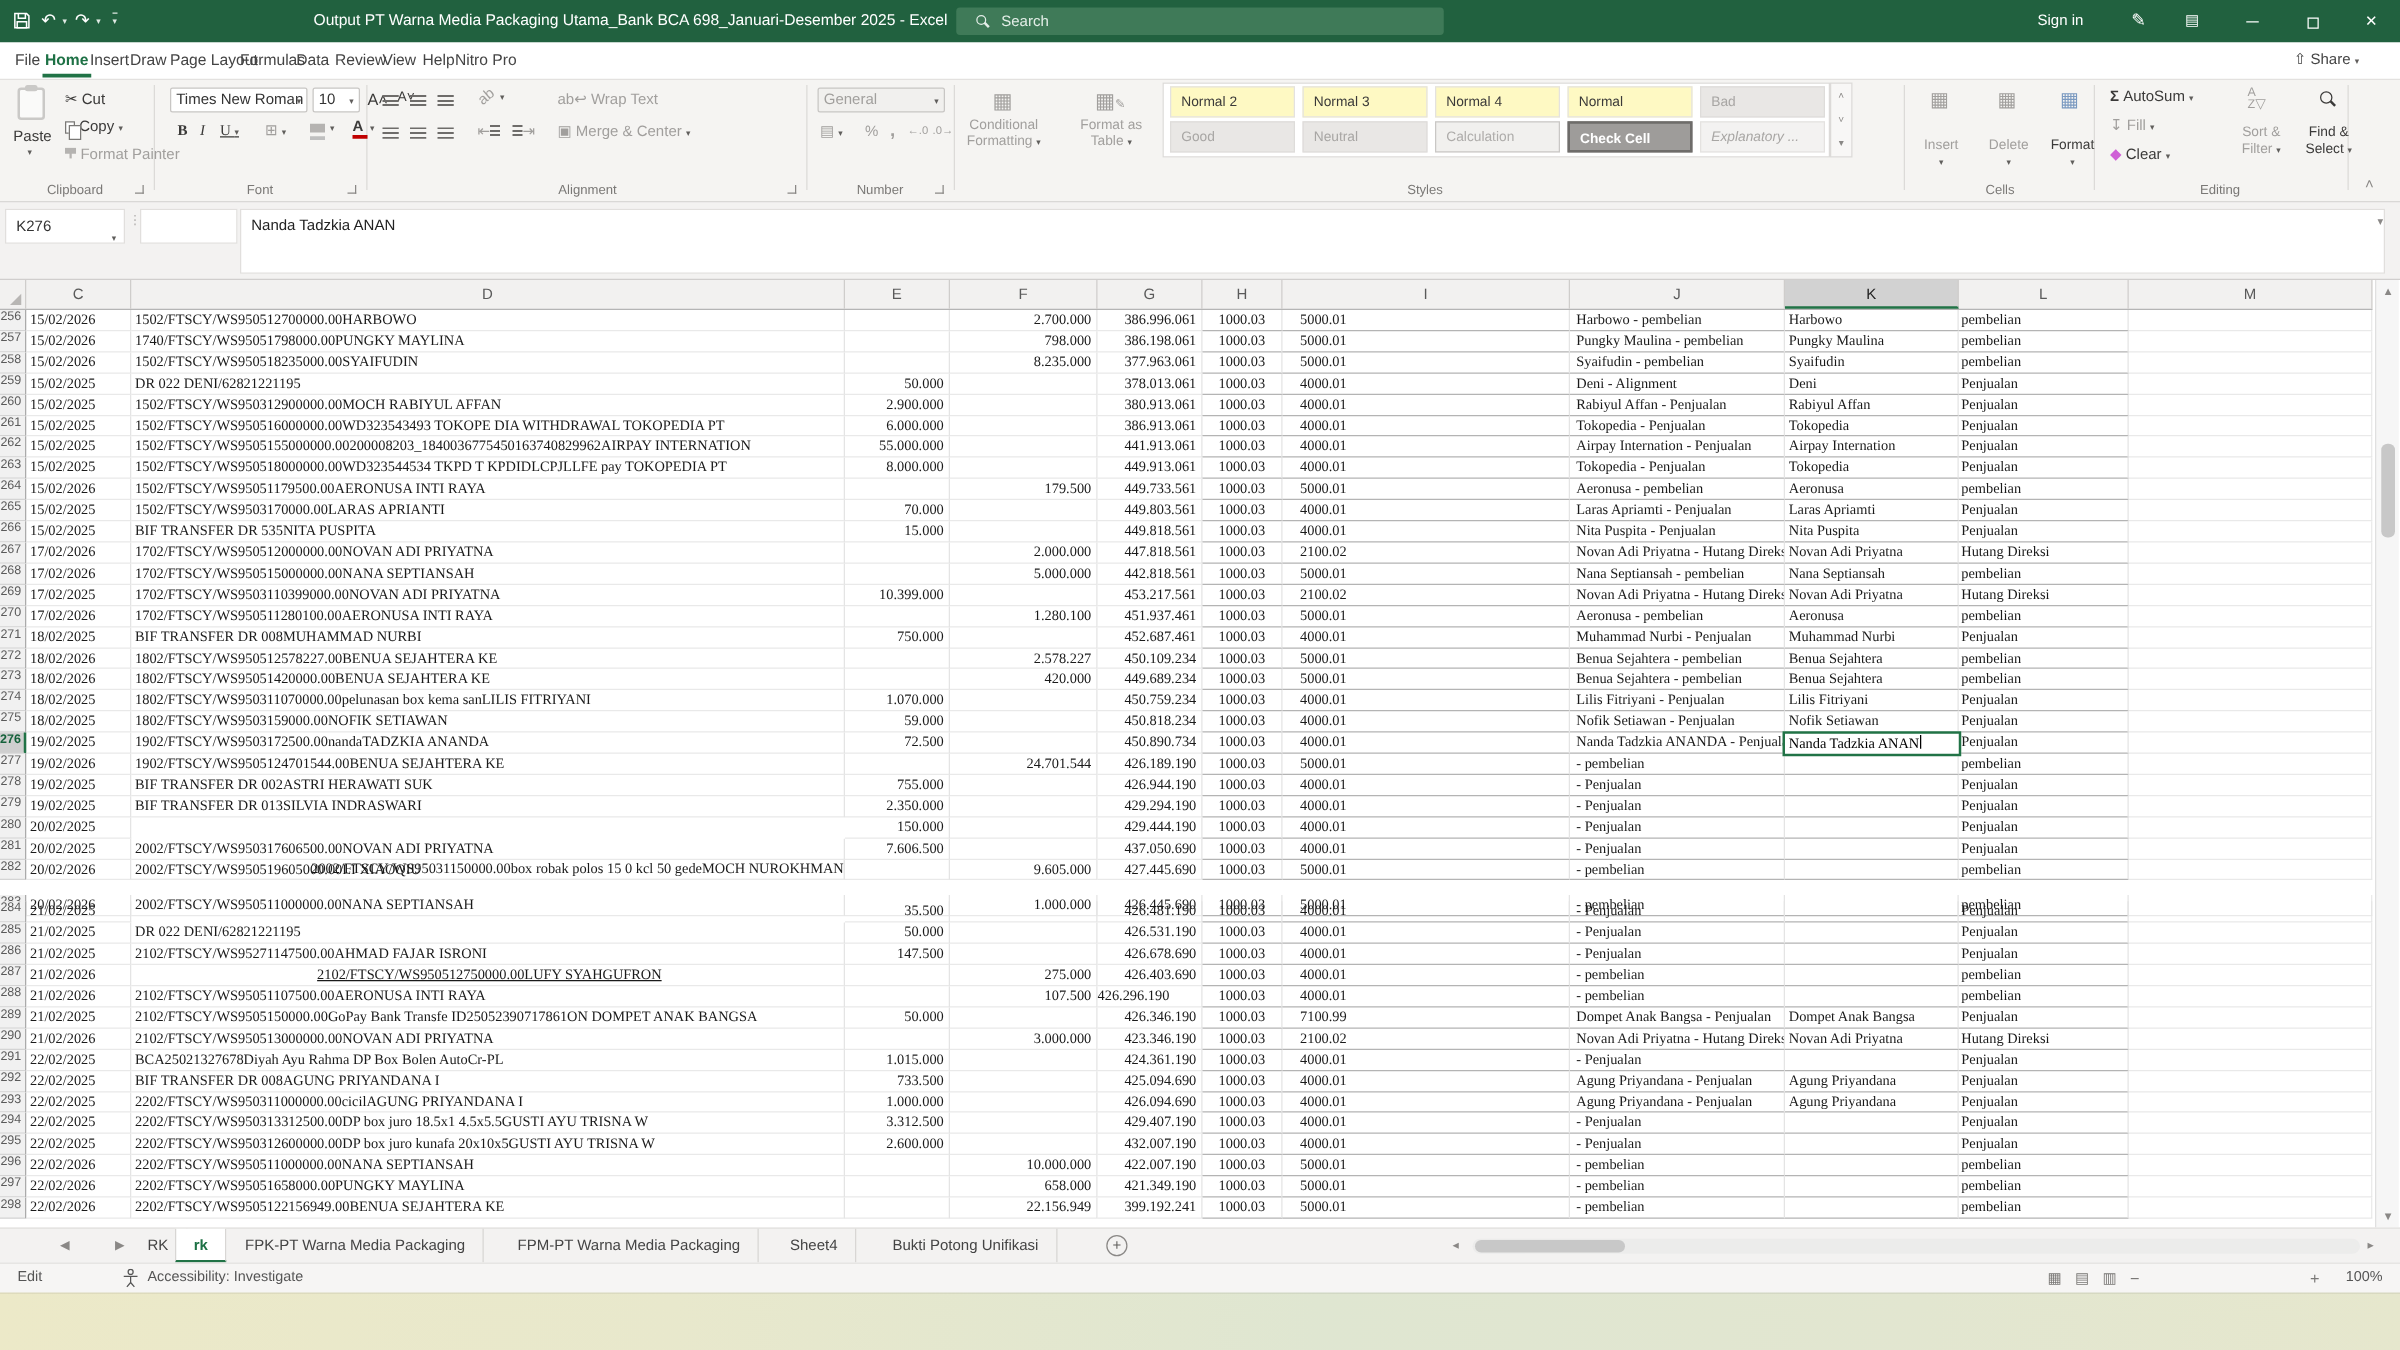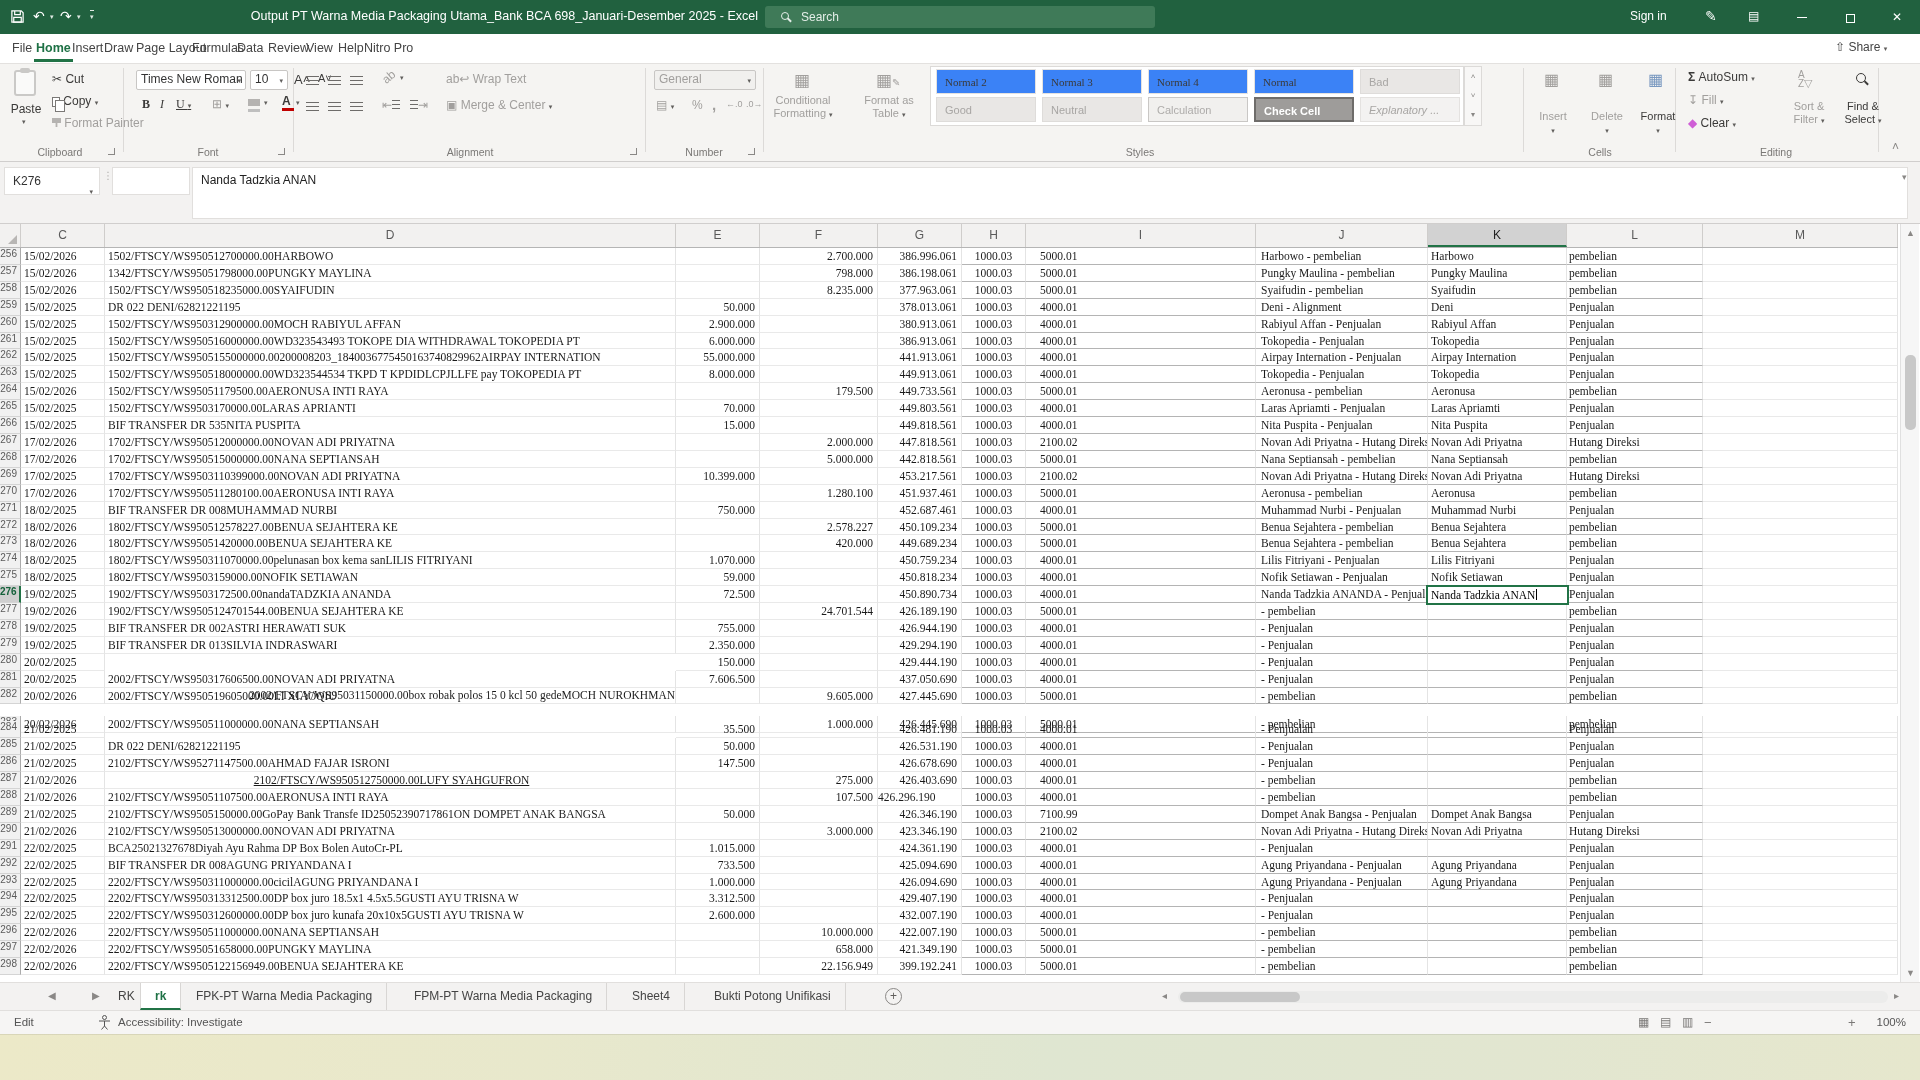--- a/index.html
+++ b/index.html
@@ -40,21 +40,21 @@
   .caret { font-size:7px; color:#605e5c; }
   .combo { position:absolute; background:#fff; border:1px solid #c8c6c4; border-radius:2px; font-size:12px; color:#333; padding:1px 4px; white-space:nowrap; }
   .combo .caret { position:absolute; right:4px; top:6px; }
   .clipic { position:absolute; width:22px; height:26px; border:2px solid #a8a6a4; border-radius:3px; background:#fff; }
   .clipic:before { content:""; position:absolute; top:-4px; left:4px; width:10px; height:5px; background:#a8a6a4; border-radius:2px; }
   .copyic { display:inline-block; width:8px; height:10px; border:1.5px solid #7a7876; position:relative; background:#fff; vertical-align:middle; }
   .copyic:after { content:""; position:absolute; left:2px; top:2px; width:8px; height:10px; border:1.5px solid #7a7876; background:#fff; }
   .ali { display:inline-block; width:13px; height:9px; background:repeating-linear-gradient(to bottom,#6e6c6a 0 1.5px,transparent 1.5px 3.8px); }
   .fillic { display:inline-block; width:12px; height:7px; background:#b5b3b1; vertical-align:middle; }
   .colorbar { display:block; width:12px; height:3px; background:#c00000; margin-top:0px; }
-  .chip { position:absolute; width:100px; height:25px; font-size:11px; line-height:25px; padding-left:8px; border:1px solid #e4e2e0; background:#3b82f6; color:#3b3a39; white-space:nowrap; overflow:hidden; font-family:Liberation Serif, serif; }
+  .chip { position:absolute; width:100px; height:25px; font-size:11px; line-height:25px; padding-left:8px; border:1px solid #e4e2e0; background:#fef9c3; color:#3b3a39; white-space:nowrap; overflow:hidden; font-family:Liberation Sans, sans-serif; }
   .chip-dis { background:#e9e7e5; color:#a8a6a4; border-color:#dedcda; font-family:"Liberation Sans",sans-serif; }
   .chip-calc { background:#f1f0ee; color:#aeacaa; border-color:#c9c7c5; font-family:"Liberation Sans",sans-serif; }
   .chip-check { background:#9e9c9a; color:#fff; font-weight:bold; border:2px solid #6e6c6a; font-family:"Liberation Sans",sans-serif; }
   .chip-expl { background:#f3f2f1; color:#a8a6a4; font-style:italic; font-family:"Liberation Sans",sans-serif; }
   .bigbtn-label { position:absolute; text-align:center; font-size:11px; color:#a19f9d; line-height:13px; }
 
   
   #formula-row { position:absolute; left:0; top:162px; width:1920px; height:62px; background:#f3f2f1; border-bottom:1px solid #d0cecd; }
   #name-box { position:absolute; left:4px; top:5px; width:96px; height:28px; background:#fff; border:1px solid #e1dfdd; font-size:12px; color:#333; line-height:26px; padding-left:8px; }
   #name-box .caret { position:absolute; right:6px; top:11px; }
@@ -279,21 +279,21 @@
         <div class="cell bord" style="left: 962px; width: 64px; text-align: center; padding-left: 0px;">1000.03</div>
         <div class="cell bord" style="left: 1026px; width: 230px; text-align: left; padding-left: 14px;">5000.01</div>
         <div class="cell bord" style="left: 1256px; width: 172px; text-align: left; padding-left: 5px;">Harbowo - pembelian</div>
         <div class="cell bord" style="left: 1428px; width: 139px; text-align: left; padding-left: 3px;">Harbowo</div>
         <div class="cell bord" style="left: 1567px; width: 136px; text-align: left; padding-left: 2px;">pembelian</div>
         <div class="cell" style="left: 1703px; width: 195px; text-align: left; padding-left: 0px;"></div>
       </div>
       <div class="grow" style="top: 16.91px; height: 16.91px;">
         <div class="rowhead">257</div>
         <div class="cell" style="left: 21px; width: 84px; text-align: left; padding-left: 3px;">15/02/2026</div>
-        <div class="cell" style="left: 105px; width: 571px; text-align: left; padding-left: 3px;">1342/FTSCY/WS95051798000.00PUNGKY MAYLINA</div>
+        <div class="cell" style="left: 105px; width: 571px; text-align: left; padding-left: 3px;">1740/FTSCY/WS95051798000.00PUNGKY MAYLINA</div>
         <div class="cell" style="left: 676px; width: 84px; text-align: right; padding-right: 4px;"></div>
         <div class="cell" style="left: 760px; width: 118px; text-align: right; padding-right: 4px;">798.000</div>
         <div class="cell" style="left: 878px; width: 84px; text-align: right; padding-right: 4px;">386.198.061</div>
         <div class="cell bord" style="left: 962px; width: 64px; text-align: center; padding-left: 0px;">1000.03</div>
         <div class="cell bord" style="left: 1026px; width: 230px; text-align: left; padding-left: 14px;">5000.01</div>
         <div class="cell bord" style="left: 1256px; width: 172px; text-align: left; padding-left: 5px;">Pungky Maulina - pembelian</div>
         <div class="cell bord" style="left: 1428px; width: 139px; text-align: left; padding-left: 3px;">Pungky Maulina</div>
         <div class="cell bord" style="left: 1567px; width: 136px; text-align: left; padding-left: 2px;">pembelian</div>
         <div class="cell" style="left: 1703px; width: 195px; text-align: left; padding-left: 0px;"></div>
       </div>

